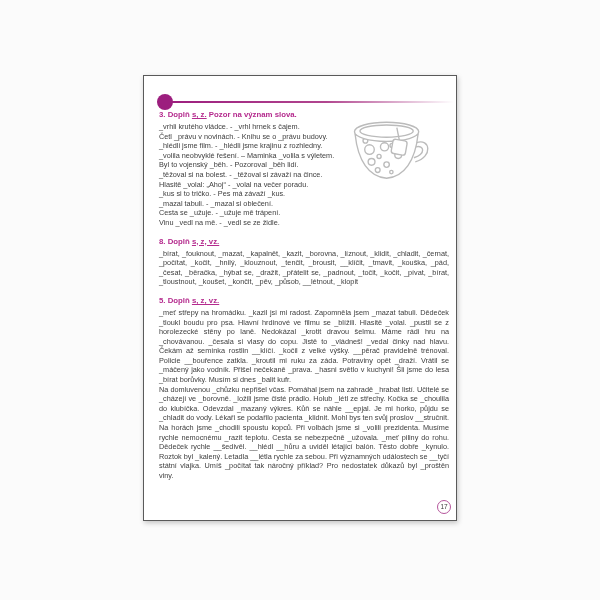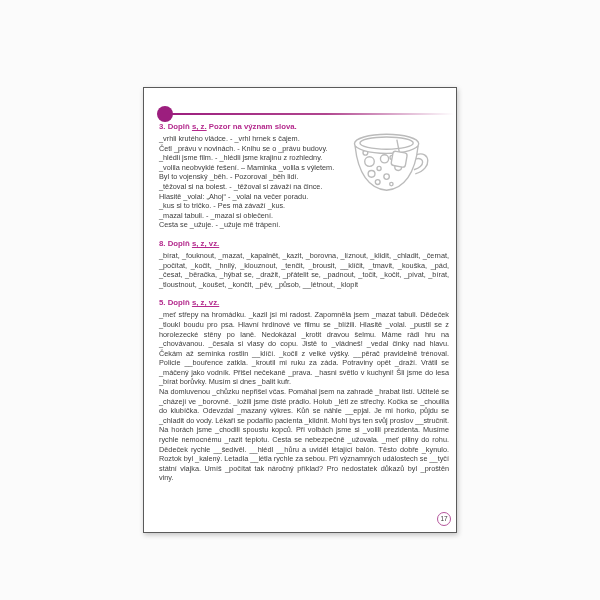--- a/index.html
+++ b/index.html
@@ -10,21 +10,20 @@
     overflow: hidden;
   }
   .page {
     position: absolute;
     left: 143px; top: 75px;
     width: 314px; height: 446px;
     background: #ffffff;
     border: 1px solid #5a5a5a;
     box-shadow: 1px 2px 5px rgba(0,0,0,0.22);
     box-sizing: border-box;
-    margin-top: 12px;
   }
   .deco-bullet {
     position: absolute;
     left: 13px; top: 18px;
     width: 16px; height: 16px;
     border-radius: 50%;
     background: #9c1e7e;
   }
   .deco-line {
     position: absolute;
@@ -116,20 +115,21 @@
       <div class="pair-line">_vrhli krutého vládce. - _vrhl hrnek s čajem.</div>
       <div class="pair-line">Četl _právu v novinách. - Knihu se o _právu budovy.</div>
       <div class="pair-line">_hlédli jsme film. - _hlédli jsme krajinu z rozhledny.</div>
       <div class="pair-line">_volila neobvyklé řešení. – Maminka _volila s výletem.</div>
       <div class="pair-line">Byl to vojenský _běh. - Pozoroval _běh lidí.</div>
       <div class="pair-line">_těžoval si na bolest. - _těžoval si závaží na čince.</div>
       <div class="pair-line">Hlasitě _volal: „Ahoj“ - _volal na večer poradu.</div>
       <div class="pair-line">_kus si to tričko. - Pes má závaží _kus.</div>
       <div class="pair-line">_mazal tabuli. - _mazal si oblečení.</div>
       <div class="pair-line">Cesta se _užuje. - _užuje mě trápení.</div>
+      <div class="pair-line">Vinu _vedl na mě. - _vedl se ze židle.</div>
     </div>
 
     <div>
       <div class="sec-heading gap"><span>8. Doplň </span><span class="letters">s, z, vz.</span></div>
       <p class="para">_bírat, _fouknout, _mazat, _kapalnět, _kazit, _borovna, _líznout, _klidit, _chladit, _černat, _počítat, _kočit, _hnilý, _klouznout, _tenčit, _brousit, __klíčit, _tmavit, _kouška, _pád, _česat, _běračka, _hýbat se, _dražit, _přátelit se, _padnout, _točit, _kočit, _pívat, _bírat, _tloustnout, _koušet, _končit, _pěv, _působ, __létnout, _klopit</p>
     </div>
 
     <div>
       <div class="sec-heading gap"><span>5. Doplň </span><span class="letters">s, z, vz.</span></div>
       <p class="para">_meť střepy na hromádku. _kazil jsi mi radost. Zapomněla jsem _mazat tabuli. Dědeček _tloukl boudu pro psa. Hlavní hrdinové ve filmu se _blížili. Hlasitě _volal. _pustil se z horolezecké stěny po laně. Nedokázal _krotit dravou šelmu. Máme rádi hru na _chovávanou. _česala si vlasy do copu. Jistě to _vládneš! _vedal činky nad hlavu. Čekám až semínka rostlin __klíčí. _kočil z velké výšky. __pěrač pravidelně trénoval. Policie __bouřence zatkla. _kroutil mi ruku za záda. Potraviny opět _draží. Vrátil se _máčený jako vodník. Přišel nečekaně _prava. _hasni světlo v kuchyni! Šli jsme do lesa _bírat borůvky. Musím si dnes _balit kufr.</p>

